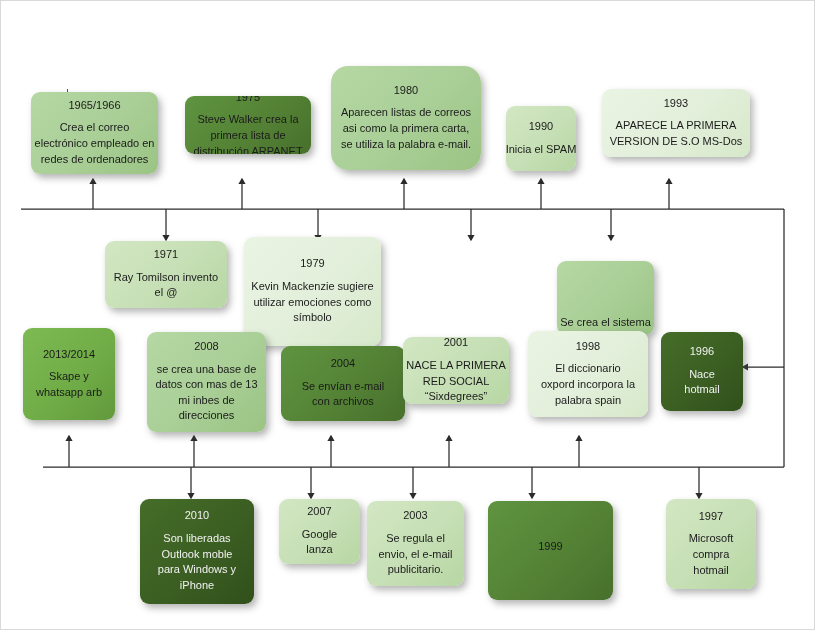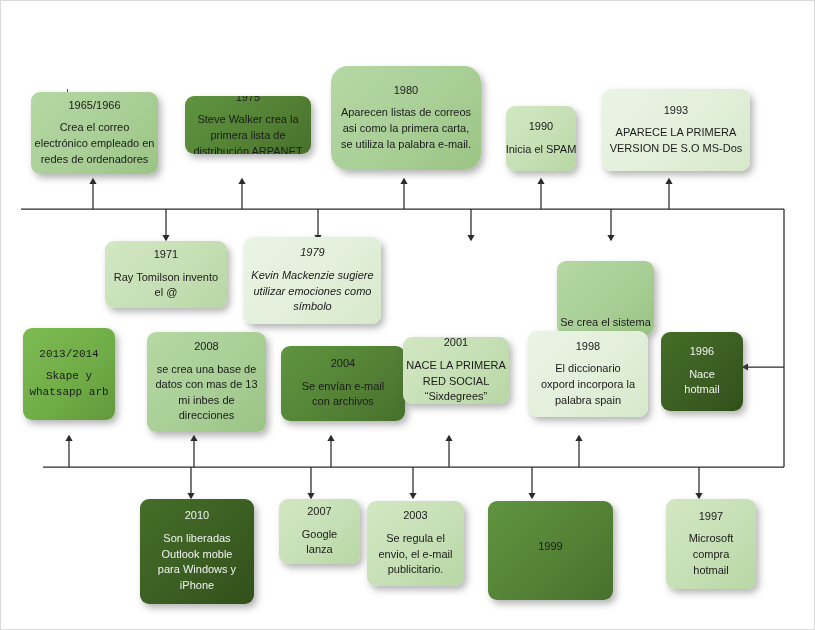--- a/index.html
+++ b/index.html
@@ -144,55 +144,55 @@
     </div>
   </div>
 
   <div class="box t-light" style="left:505px; top:105px; width:70px; height:65px;">
     <div class="yr">1990</div>
     <div class="dsc">
       <span>Inicia el SPAM</span>
     </div>
   </div>
 
-  <div class="box t-lightest" style="left:601px; top:88px; width:148px; height:82px;">
+  <div class="box t-lightest" style="left:601px; top:88px; width:148px; height:68px;">
     <div class="yr">1993</div>
     <div class="dsc">
       <span>APARECE  LA PRIMERA</span>
       <span>VERSION  DE S.O MS-Dos</span>
     </div>
   </div>
 
   <div class="box t-light" style="left:104px; top:240px; width:122px; height:67px;">
     <div class="yr">1971</div>
     <div class="dsc">
       <span>Ray Tomilson invento</span>
       <span>el @</span>
     </div>
   </div>
 
-  <div class="box t-lightest" style="left:243px; top:236px; width:137px; height:87px;font-style:italic;">
+  <div class="box t-lightest" style="left:243px; top:236px; width:137px; height:109px;">
     <div class="yr">1979</div>
     <div class="dsc">
       <span>Kevin Mackenzie sugiere</span>
       <span>utilizar emociones como</span>
       <span>símbolo</span>
     </div>
   </div>
 
 
   <div class="box t-medium" style="left:556px; top:260px; width:97px; height:74px;gap:44px;">
     <div class="yr">1991</div>
     <div class="dsc">
       <span>Se crea el sistema</span>
       <span>operativo LINUX</span>
     </div>
   </div>
 
-  <div class="box t-bright" style="left:22px; top:327px; width:92px; height:92px;font-family:Liberation Mono, monospace;">
+  <div class="box t-bright" style="left:22px; top:327px; width:92px; height:92px;">
     <div class="yr">2013/2014</div>
     <div class="dsc">
       <span>Skape y</span>
       <span>whatsapp arb</span>
     </div>
   </div>
 
   <div class="box t-medium" style="left:146px; top:331px; width:119px; height:100px;">
     <div class="yr">2008</div>
     <div class="dsc">

